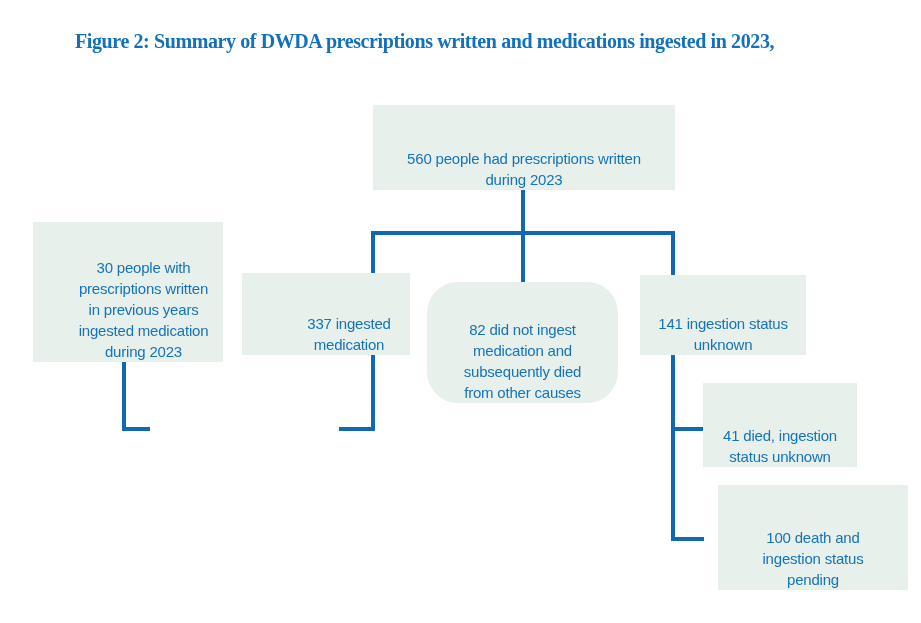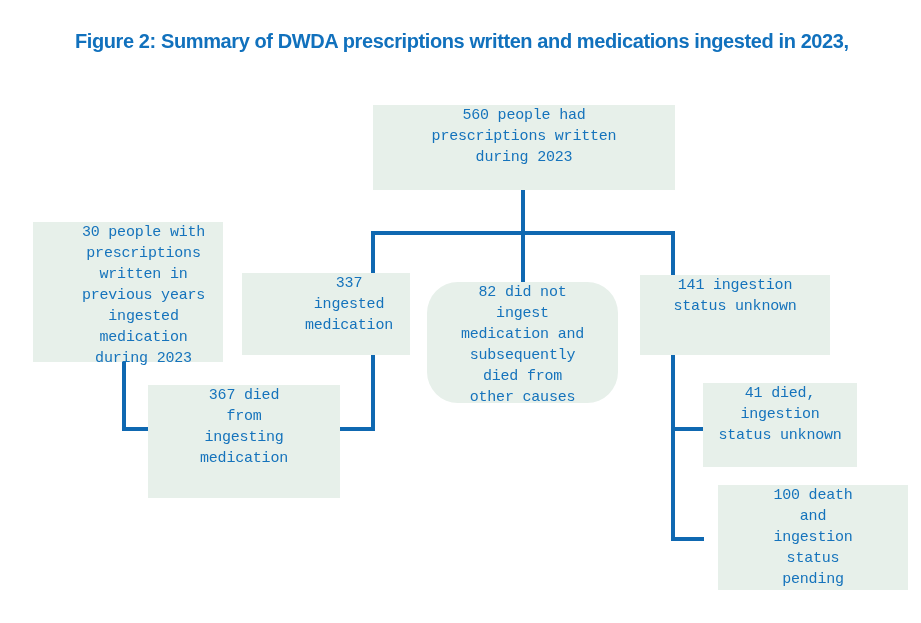--- a/index.html
+++ b/index.html
@@ -22,30 +22,30 @@
   .figure-title {
     position: absolute;
     left: 75px;
     top: 27px;
     width: 800px;
     color: var(--title-blue);
     font-size: 20px;
     font-weight: bold;
     letter-spacing: -0.4px;
     line-height: 29px;
+    font-family: Liberation Serif, serif;
   }
   .node {
     position: absolute;
     background: var(--box-fill);
     display: flex;
-    align-items: flex-start;
+    align-items: flex-end;
     justify-content: center;
     text-align: center;
     z-index: 2;
-    font-family: Liberation Mono, monospace;
   }
   .node-text {
     color: var(--text-blue);
     font-size: 15px;
     line-height: 21px;
     letter-spacing: -0.2px;
     padding: 0 12px;
   }
   .cline {
     position: absolute;
@@ -84,27 +84,24 @@
   </div>
 
   <div class="node" style="left:242px; top:273px; width:168px; height:82px;padding-left:46px;">
     <span class="node-text" style="max-width:120px;">337 ingested medication</span>
   </div>
 
   <div class="node" style="left:427px; top:282px; width:191px; height:121px;border-radius:31px;">
     <span class="node-text" style="max-width:150px;">82 did not ingest medication and subsequently died from other causes</span>
   </div>
 
-  <div class="node" style="left:640px; top:275px; width:190px; height:80px;">
+  <div class="node" style="left:640px; top:275px; width:166px; height:80px;">
     <span class="node-text" style="max-width:160px;">141 ingestion status unknown</span>
   </div>
 
-  <div class="node" style="left:148px; top:385px; width:192px; height:113px;">
-    <span class="node-text" style="max-width:118px;">367 died from ingesting medication</span>
-  </div>
 
   <div class="node" style="left:703px; top:383px; width:154px; height:84px;">
     <span class="node-text" style="max-width:150px;">41 died, ingestion status unknown</span>
   </div>
 
   <div class="node" style="left:702px; top:485px; width:190px; height:105px;margin-left:16px;">
     <span class="node-text" style="max-width:130px;">100 death and ingestion status pending</span>
   </div>
 
 </div>

